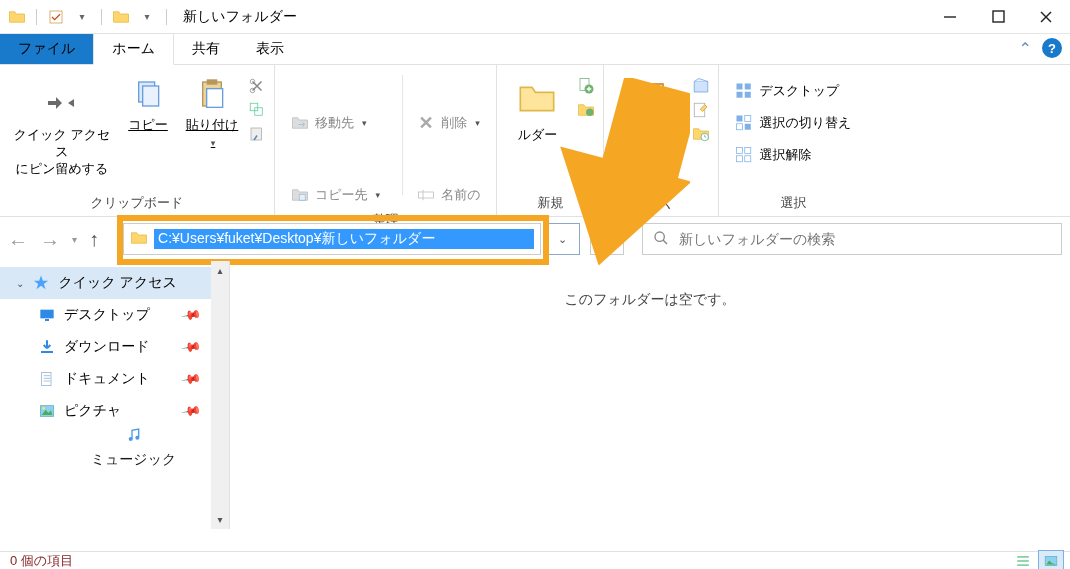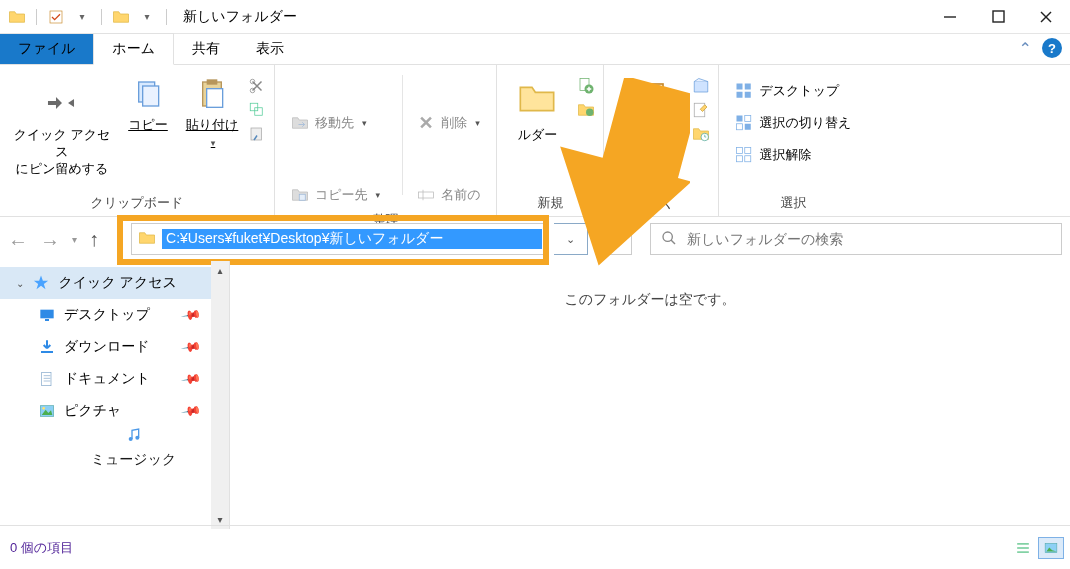--- a/index.html
+++ b/index.html
@@ -37,21 +37,21 @@
   .rbtn-sm { display: flex; align-items: center; gap: 6px; font-size: 13px; padding: 3px 4px; white-space: nowrap; cursor: pointer; }
   .rbtn-sm.dim { color: #888; margin-top: 32px; }
   .sm-ico { width: 18px; height: 18px; display: flex; align-items: center; justify-content: center; }
   .drop-caret { font-size: 9px; color: #555; margin-left: 2px; }
 
   
   .navbar { height: 44px; display: flex; align-items: center; padding: 0 8px; gap: 6px; position: relative; }
   .nav-arrows { display: flex; align-items: center; gap: 12px; color: #999; }
   .nav-arrows .up { color: #555; }
   .addr-wrap { position: relative; flex: 0 0 auto; }
-  .addr-box { display: flex; align-items: center; height: 32px; border: 1px solid #ccc; background: #fff; padding: 0 6px; gap: 6px; width: 418px; margin-left: 8px; }
+  .addr-box { display: flex; align-items: center; height: 32px; border: 1px solid #ccc; background: #fff; padding: 0 6px; gap: 6px; width: 418px; }
   .addr-box input { border: none; outline: none; flex: 1; font-size: 14px; background: #3399ff; color: #fff; padding: 2px 4px; }
   .addr-box input::selection { background: #3399ff; color: #fff; }
   .addr-highlight-border { position: absolute; border: 6px solid #F5A623; left: -6px; top: -8px; width: 432px; height: 50px; pointer-events: none; }
   .addr-drop { width: 34px; height: 32px; border: 1px solid #8aa9c7; border-left: none; display: flex; align-items: center; justify-content: center; color: #555; font-size: 11px; background:#fff;   margin-left: -1px;}
   .refresh-btn { width: 34px; height: 32px; border: 1px solid #ccc; display: flex; align-items: center; justify-content: center; margin-left: 4px; }
   .search-box { flex: 1; height: 32px; border: 1px solid #ccc; display: flex; align-items: center; padding: 0 10px; gap: 10px; color: #666; margin-left: 12px; }
   .search-box input { border: none; outline: none; flex: 1; font-size: 14px; }
 
   
   .body-area { display: flex; height: 268px; }
@@ -60,21 +60,21 @@
   .sidebar-scroll .tri { font-size: 10px; color: #555; padding: 4px 0; }
   .tree { padding-top: 6px; font-size: 14px; }
   .tree-row { display: flex; align-items: center; height: 32px; padding-left: 16px; gap: 8px; position: relative; }
   .tree-row.active { background: #d9e8f6; }
   .tree-row.sub { padding-left: 38px; }
   .pin-icon { position: absolute; right: 30px; color: #7a7a7a; font-size: 13px; transform: rotate(35deg); }
   .tree-ico { width: 18px; height: 18px; display: flex; align-items: center; justify-content: center; }
   .content { flex: 1; display: flex; justify-content: center; padding-top: 30px; color: #444; font-size: 14px; }
 
   
-  .statusbar { position: absolute; bottom: 0; left: 0; right: 0; height: 44px; border-top: 1px solid #e1e1e1; display: flex; align-items: center; padding: 0 10px; font-size: 13px; color: #4c1d95; }
+  .statusbar { position: absolute; bottom: 0; left: 0; right: 0; height: 18px; border-top: 1px solid #e1e1e1; display: flex; align-items: center; padding: 0 10px; font-size: 13px; color: #7f1d1d; }
   .view-switcher { position: absolute; right: 6px; display: flex; gap: 2px; }
   .view-btn { width: 26px; height: 22px; border: 1px solid transparent; display: flex; align-items: center; justify-content: center; }
   .view-btn.active { border: 1px solid #7eb1e6; background: #dbeaf9; }
 
   
   .annot-arrow { position: absolute; left: 520px; top: 78px; pointer-events: none; z-index: 50; }
 </style>
 </head>
 <body>
 

